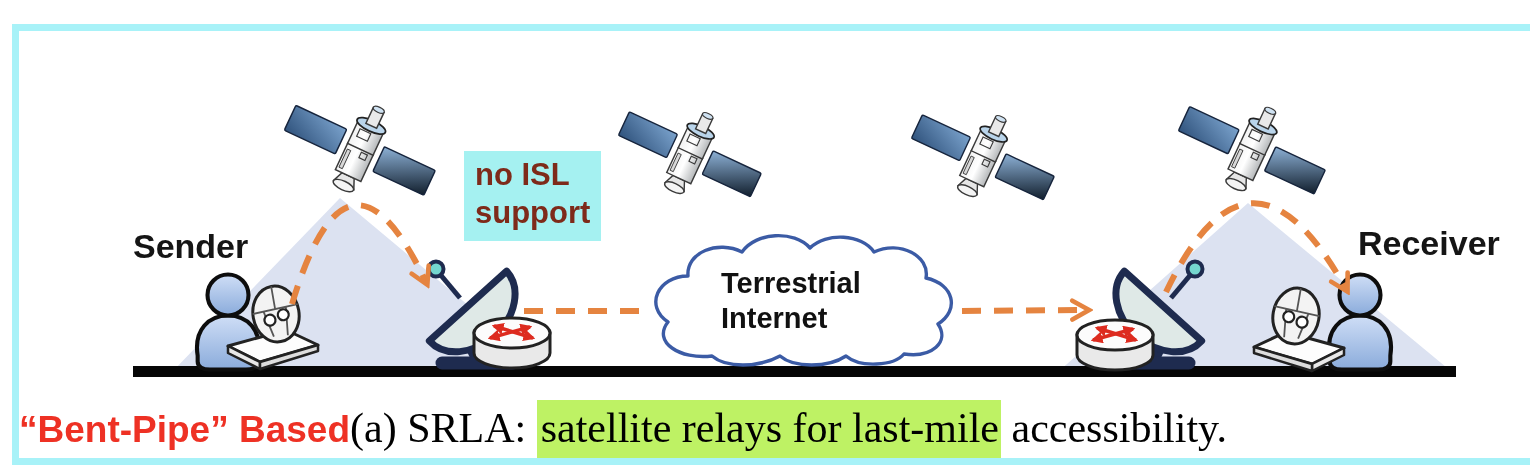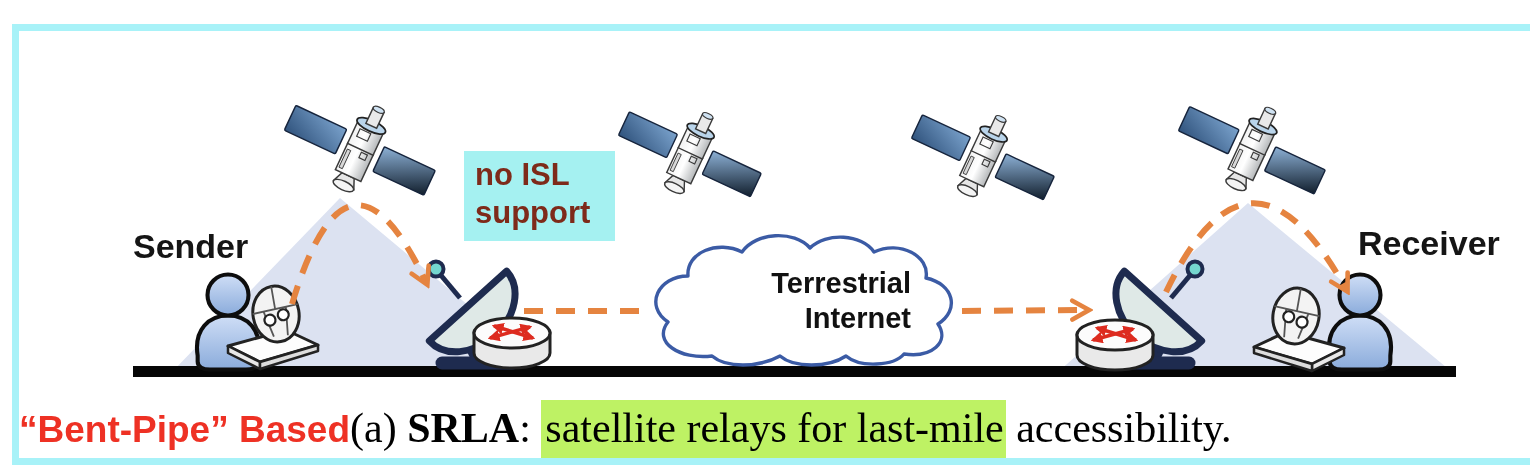--- a/index.html
+++ b/index.html
@@ -11,35 +11,35 @@
   .frame{
     position:absolute;left:12px;top:24px;right:-16px;bottom:11px;
     border:7px solid #A8F2F8;z-index:3;pointer-events:none;
   }
   .lbl{position:absolute;z-index:4;color:#151515;font-weight:bold;}
   .lbl-sender{left:133px;top:227px;font-size:34px;letter-spacing:0px;}
   .lbl-receiver{left:1358px;top:224px;font-size:34px;}
   .lbl-packets{left:976px;top:268px;font-size:30px;color:#E0813B;}
   .lbl-noisl{
     left:464px;top:151px;background:#A5F1F1;color:#7E2A1A;
-    font-size:31px;line-height:1.22;padding:5px 25px 9px 11px;white-space:pre-line;
+    font-size:31px;line-height:1.22;padding:5px 11px 9px 11px;white-space:pre-line;
   }
   .lbl-cloud{
-    left:691px;top:266px;width:220px;text-align:right;
+    left:721px;top:266px;width:220px;text-align:left;
     font-size:29px;line-height:1.2;white-space:pre-line;color:#111;
   }
   .caption{
     position:absolute;left:19px;top:404px;z-index:2;white-space:nowrap;
     font-family:"Liberation Serif",serif;font-size:42px;color:#000;
   }
   .caption .tag{
     font-family:"Liberation Sans",sans-serif;font-weight:bold;
     font-size:37px;color:#EE3124;text-align:right;
   }
-  .caption .acr{font-weight:bold;}
+  .caption .acr{font-weight:normal;}
   .caption .hl{background:#bef264;padding:5px 2px 9px 4px;}
 </style>
 </head>
 <body>
 
 <div class="stage">
 
   <svg class="scene" width="1530" height="476" viewBox="0 0 1530 476">
     <defs>
       <linearGradient id="personGrad" x1="0" y1="0" x2="0" y2="1">

